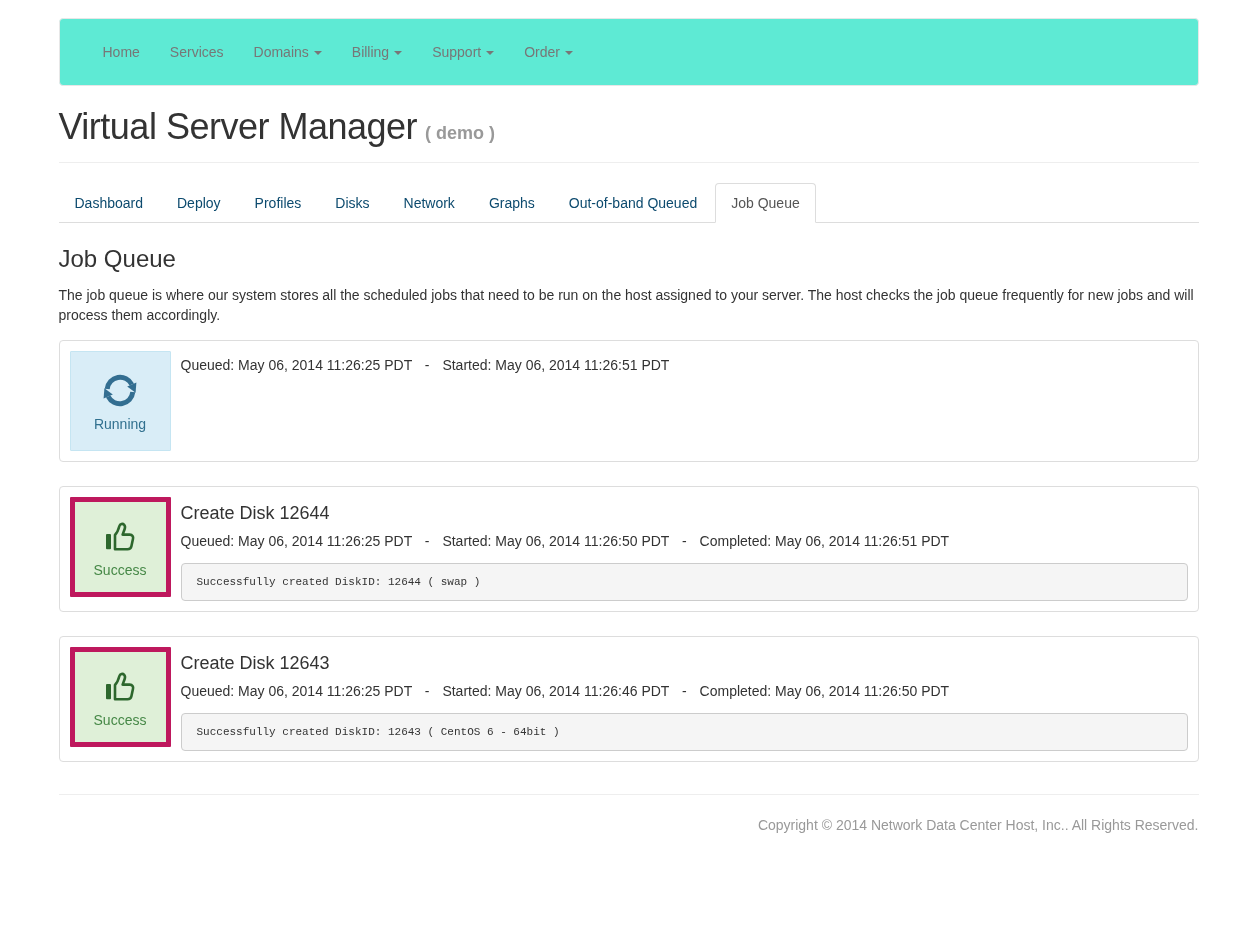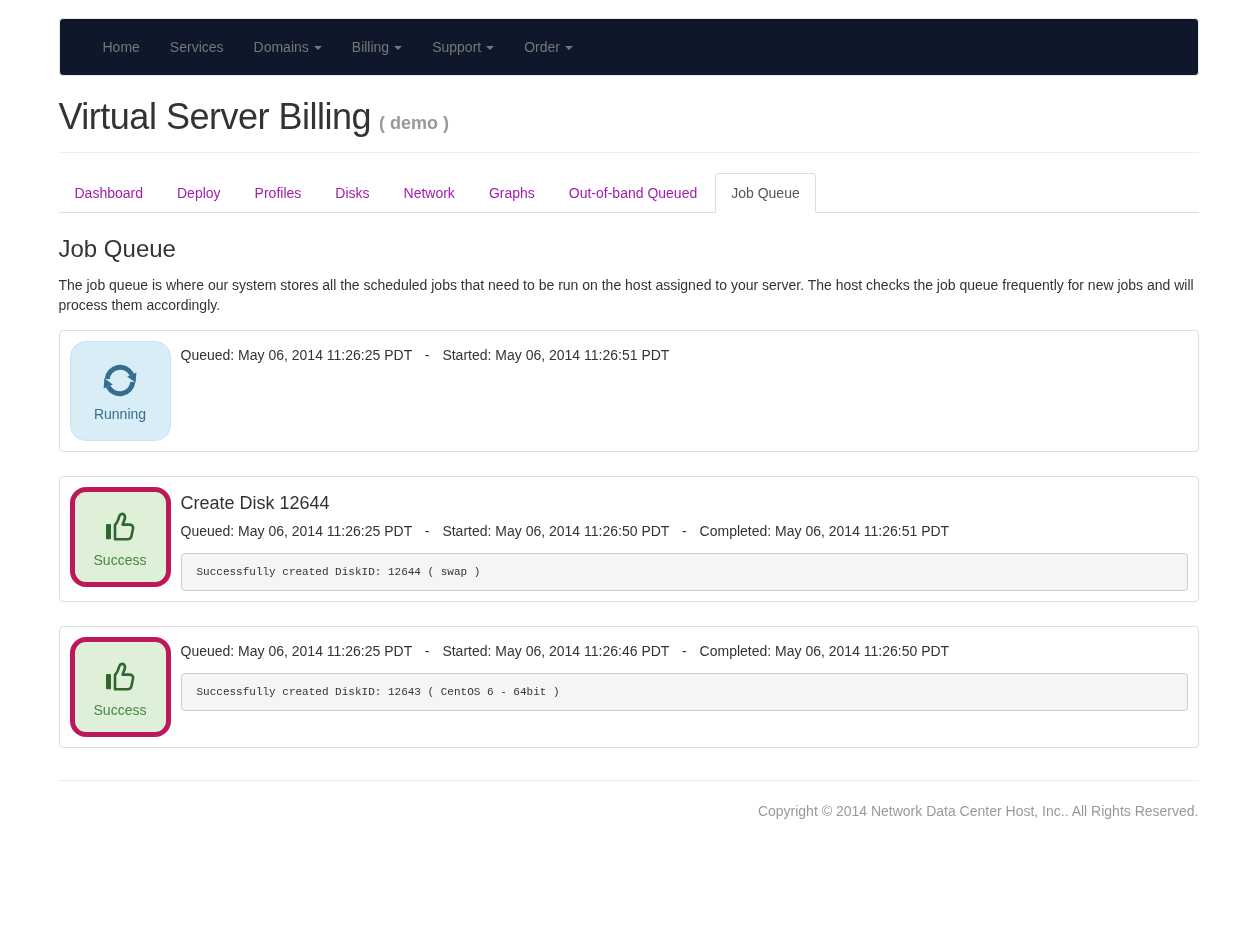--- a/index.html
+++ b/index.html
@@ -9,22 +9,22 @@
     font-size: 14px;
     color: #333;
     width: 1257px;
     min-height: 933px;
   }
   .container { width: 1140px; margin: 0 auto; }
 
   
   .navbar {
     margin-top: 18px;
-    height: 58px;
-    background: #0f172a;
+    height: 68px;
+    background: #5eead4;
     border: 1px solid #e7e7e7;
     border-radius: 4px;
     display: flex;
     justify-content: space-between;
     align-items: stretch;
     padding: 0 8px 0 28px;
   }
   .nav-group { display: flex; align-items: stretch; }
   .nav-link {
     display: flex; align-items: center; gap: 5px;
@@ -71,21 +71,21 @@
     border-bottom: 1px solid #ddd;
     margin-top: 20px;
     list-style: none;
     padding: 0;
   }
   .tab {
     padding: 11px 15px;
     margin-right: 2px;
     margin-bottom: -1px;
     font-size: 14px;
-    color: #a21caf;
+    color: #0c4a6e;
     cursor: pointer;
     border: 1px solid transparent;
     border-radius: 4px 4px 0 0;
     background: transparent;
     white-space: nowrap;
   }
   .tab.active {
     background: #fff;
     color: #555;
     border-color: #ddd #ddd transparent #ddd;
@@ -113,21 +113,21 @@
     border-radius: 4px;
     background: #fff;
     padding: 10px;
     margin-top: 12px;
     margin-bottom: 24px;
   }
   .status-badge {
     flex: none;
     width: 101px;
     height: 100px;
-    border-radius: 16px;
+    border-radius: 1px;
     display: flex;
     flex-direction: column;
     align-items: center;
     justify-content: center;
     gap: 3px;
   }
   .status-badge.running {
     background: #d9edf7;
     border: 1px solid #c5e5f2;
     color: #31708f;
@@ -201,21 +201,21 @@
           <span class="caret"></span>
         </a>
       <a class="nav-link">
           <span>Order</span>
           <span class="caret"></span>
         </a>
     </div>
   </nav>
 
   <div class="page-header">
-    <h1 class="page-title">Virtual Server Billing</h1><span class="page-subtitle">( demo )</span>
+    <h1 class="page-title">Virtual Server Manager</h1><span class="page-subtitle">( demo )</span>
   </div>
 
   <div class="tabs">
     <div class="tab">Dashboard</div>
     <div class="tab">Deploy</div>
     <div class="tab">Profiles</div>
     <div class="tab">Disks</div>
     <div class="tab">Network</div>
     <div class="tab">Graphs</div>
     <div class="tab">Out-of-band Queued</div>
@@ -273,20 +273,21 @@
 
   <div class="job-card">
     <div class="status-badge success">
       <svg class="status-icon" viewBox="0 0 44 44" xmlns="http://www.w3.org/2000/svg">
         <rect x="8" y="19" width="5" height="15.2" rx="1" fill="#2d672d"></rect>
         <path d="M17,20 C19.5,17.5 20.5,14.5 21.3,11.3 C22,8.6 24.8,8.3 26.2,9.8 C27.2,10.9 27.2,12.6 26.6,14.3 L24.6,19.6 L31.8,19.6 C34.4,19.6 35.5,21.7 35,23.8 L33.4,31.2 C33,33.2 31.5,34.2 29.5,34.2 L17,34.2 Z" fill="none" stroke="#2d672d" stroke-width="2.6" stroke-linejoin="round"></path>
       </svg>
       <span class="status-label">Success</span>
     </div>
     <div class="job-body">
+      <h3 class="job-title">Create Disk 12643</h3>
       <div class="job-meta">
         <span>Queued:</span>
         <span>May 06, 2014 11:26:25 PDT</span>
         <span class="meta-sep">-</span>
         <span>Started:</span>
         <span>May 06, 2014 11:26:46 PDT</span>
         <span class="meta-sep">-</span>
         <span>Completed:</span>
         <span>May 06, 2014 11:26:50 PDT</span>
       </div>

